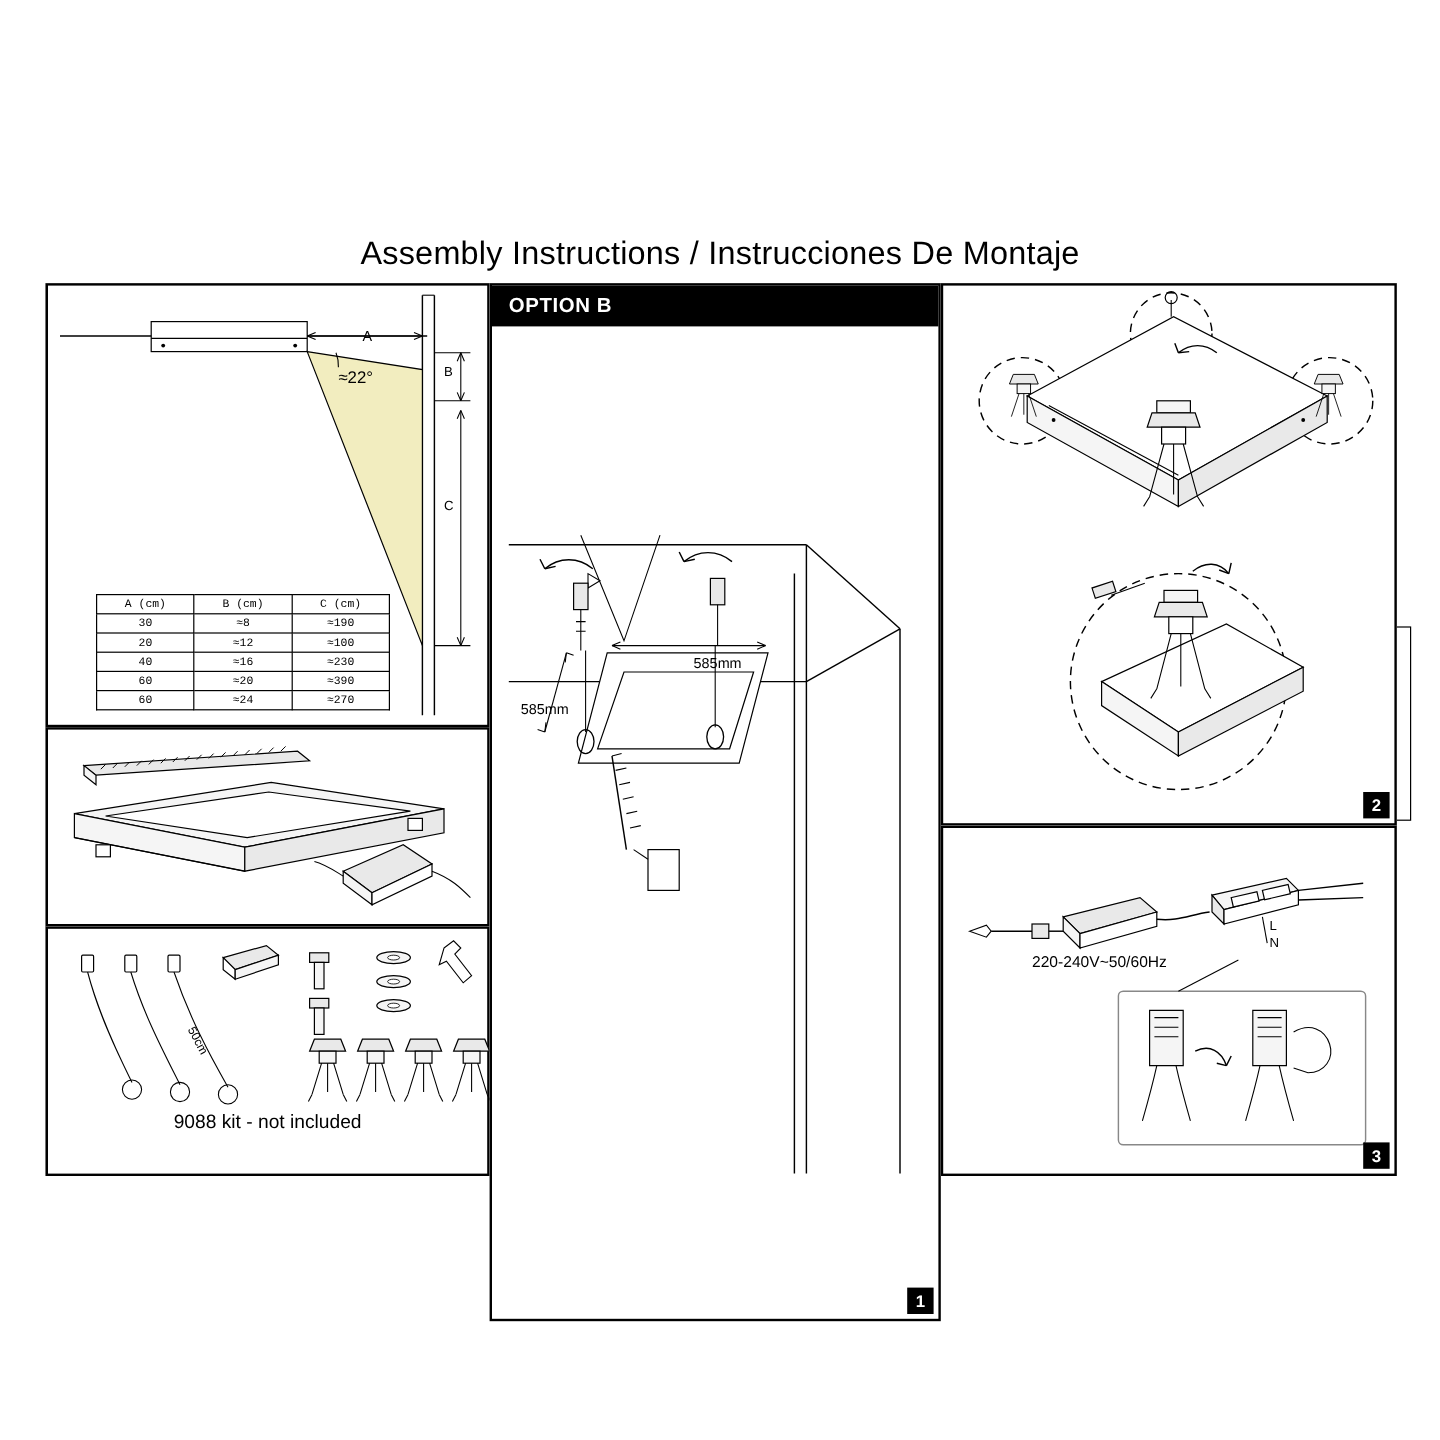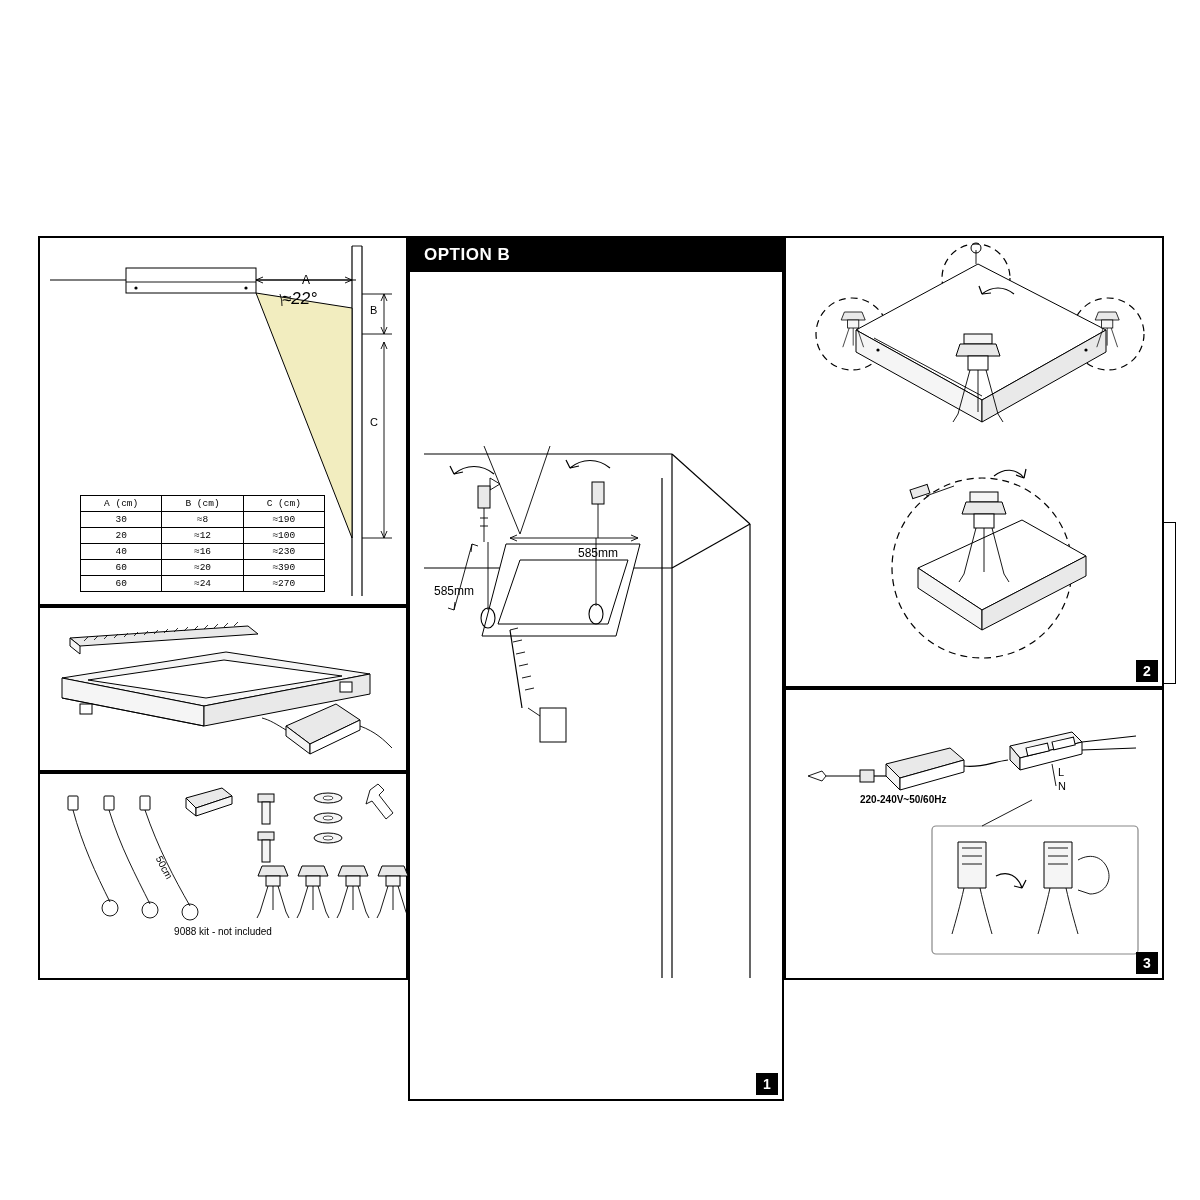--- a/index.html
+++ b/index.html
@@ -48,40 +48,41 @@
   .callout .en{margin:0;font-style:italic;}
 
   
   .spec{
     position:absolute;left:80px;top:495px;width:245px;border-collapse:collapse;
     font-family:"Liberation Mono",monospace;font-size:9.5px;
   }
   .spec td,.spec th{border:1px solid #000;text-align:center;padding:2px 0;font-weight:400;}
   .spec th{font-weight:400;}
   .kit-caption{
-    position:absolute;left:54px;top:925px;width:338px;text-align:center;font-size:10px;line-height:1.35;
+    position:absolute;left:54px;top:925px;width:338px;text-align:center;font-size:16px;line-height:1.35;
   }
 
   .lbl{position:absolute;font-size:12px;}
   .lbl-mono{position:absolute;font-family:"Liberation Sans",sans-serif;font-size:11px;}
 
   svg{position:absolute;left:0;top:0;overflow:visible;}
   .ln{stroke:#000;fill:none;stroke-width:1.2;}
   .ln-thin{stroke:#000;fill:none;stroke-width:.9;}
   .ln-d{stroke:#000;fill:none;stroke-width:1.2;stroke-dasharray:7 5;}
   .beam{fill:#f2edbf;stroke:#000;stroke-width:1;}
   .gray{fill:#e9e9e9;stroke:#000;stroke-width:1;}
   .lgray{fill:#f5f5f5;stroke:#000;stroke-width:1;}
   .white{fill:#fff;stroke:#000;stroke-width:1;}
 </style>
 </head>
 <body>
 
 <div class="page">
 
+  <div class="title">Assembly Instructions / Instrucciones De Montaje</div>
 
   <div class="frame"></div>
 
   <div class="panel" id="panel-beam">
     <svg width="366" height="366">
 
       <line class="ln" x1="10" y1="42" x2="316" y2="42"></line>
 
       <rect class="white" x="86" y="30" width="130" height="25"></rect>
       <line class="ln-thin" x1="86" y1="44" x2="216" y2="44"></line>
@@ -104,21 +105,21 @@
       <line class="ln-thin" x1="322" y1="56" x2="352" y2="56"></line>
       <line class="ln-thin" x1="322" y1="96" x2="352" y2="96"></line>
 
       <line class="ln-thin" x1="344" y1="104" x2="344" y2="300"></line>
       <path class="ln-thin" d="M344,104 l-3,7 M344,104 l3,7 M344,300 l-3,-7 M344,300 l3,-7"></path>
       <line class="ln-thin" x1="322" y1="300" x2="352" y2="300"></line>
     </svg>
     <div class="lbl" style="left:262px;top:35px;">A</div>
     <div class="lbl" style="left:330px;top:66px;font-size:11px;">B</div>
     <div class="lbl" style="left:330px;top:178px;font-size:11px;">C</div>
-    <div class="lbl" style="left:242px;top:51px;font-size:17px;font-style:italic;">≈22°</div>
+    <div class="lbl" style="left:242px;top:68px;font-size:14px;">≈22°</div>
   </div>
 
   <table class="spec">
     <thead>
       <tr>
         <th>A (cm)</th>
         <th>B (cm)</th>
         <th>C (cm)</th>
       </tr>
     </thead>
@@ -445,17 +446,17 @@
       </g>
       <g transform="translate(252,152)">
         <polygon class="lgray" points="6,0 34,0 34,46 6,46"></polygon>
         <path class="ln-thin" d="M10,6 h20 M10,14 h20 M10,22 h20"></path>
         <path class="ln-thin" d="M12,46 C8,64 4,78 0,92 M28,46 C32,64 36,78 40,92"></path>
         <path class="ln-thin" d="M40,18 C54,10 66,16 70,28 C74,40 66,52 52,52 L40,48"></path>
       </g>
     </svg>
     <div class="lbl-mono" style="left:272px;top:76px;">L</div>
     <div class="lbl-mono" style="left:272px;top:90px;">N</div>
-    <div class="lbl" style="left:74px;top:104px;font-size:10px;font-weight:bold;">220-240V~50/60Hz</div>
+    <div class="lbl" style="left:74px;top:104px;font-size:13px;">220-240V~50/60Hz</div>
     <div class="step-num" style="right:4px;bottom:4px;position:absolute;">3</div>
   </div>
 
 </div>
 
 </body></html>

